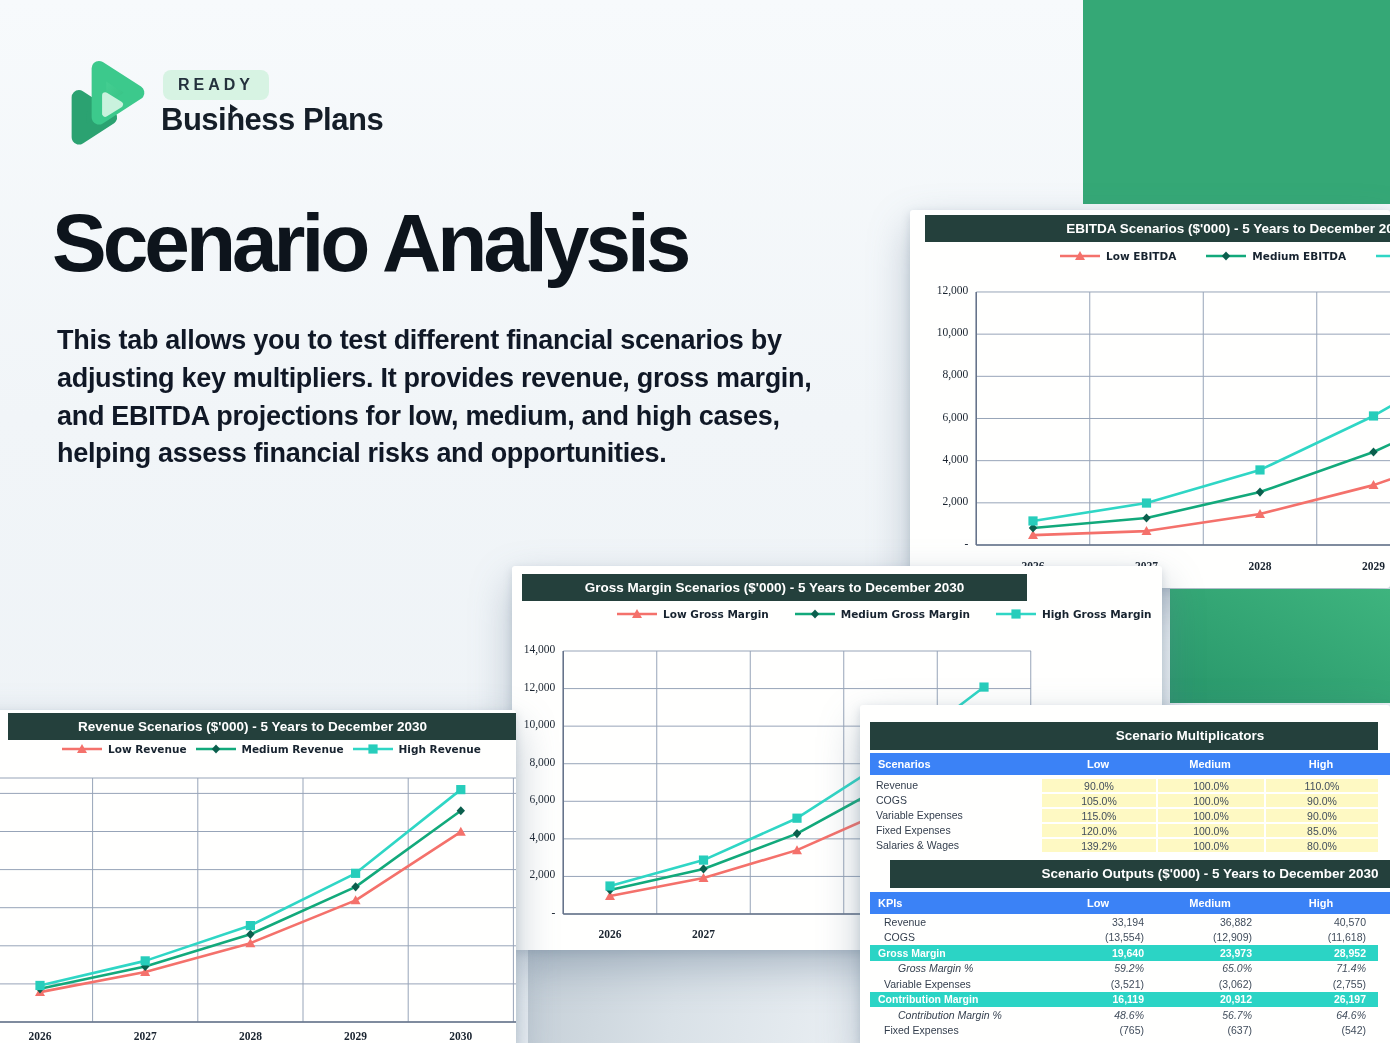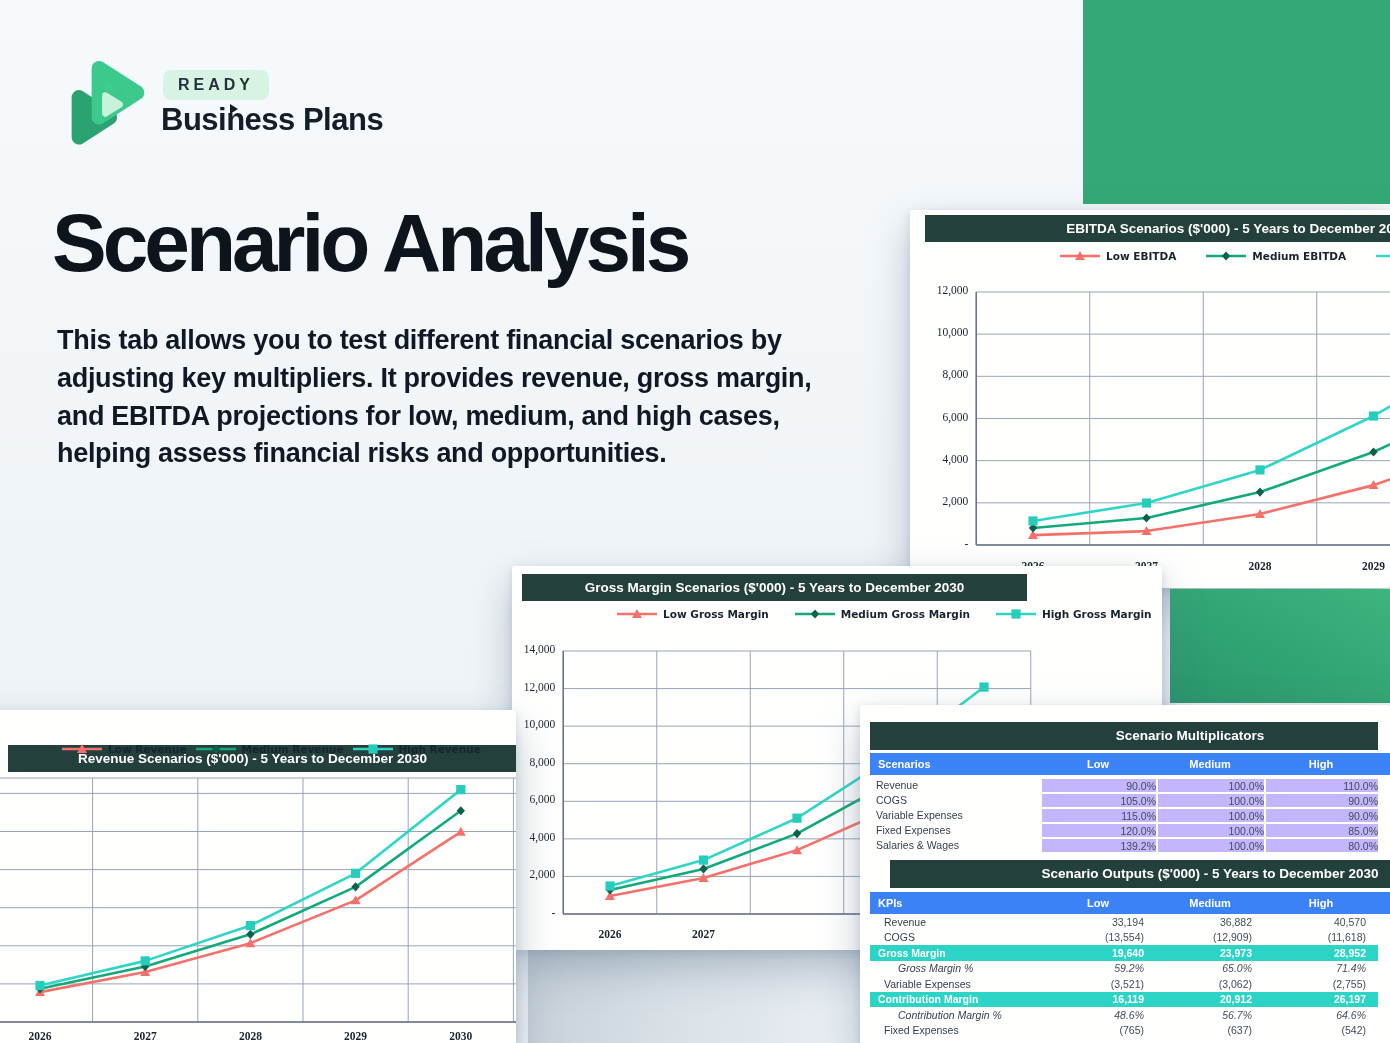--- a/index.html
+++ b/index.html
@@ -30,21 +30,21 @@
   .panel{position:absolute;background:#fffffe;border-radius:3px;overflow:hidden;
     box-shadow:0 18px 40px rgba(96,118,142,.40),0 3px 8px rgba(110,130,150,.25);}
   #ebitda-panel{left:910px;top:210px;width:480px;height:378px;}
   #gross-panel{left:512px;top:566px;width:650px;height:384px;}
   #revenue-panel{left:-62px;top:710px;width:578px;height:340px;}
   #tables-panel{left:860px;top:705px;width:530px;height:345px;}
   .cbar{position:absolute;height:27px;background:#24403c;color:#fff;
     font-weight:bold;font-size:13.5px;line-height:27px;text-align:center;white-space:nowrap;overflow:hidden;}
   #ebitda-bar{left:15px;top:5px;width:465px;padding-left:80px;}
   #gross-bar{left:10px;top:8px;width:505px;}
-  #revenue-bar{left:70px;top:3px;width:489px;padding-right:48px;margin-top:32px;}
+  #revenue-bar{left:70px;top:3px;width:489px;padding-right:48px;}
   .legend{position:absolute;display:flex;gap:26px;align-items:center;white-space:nowrap;}
   #ebitda-legend{left:150px;top:40px;gap:30px;}
   #gross-legend{left:105px;top:42px;align-items:center;}
   #revenue-legend{left:124px;top:33px;gap:9px;}
   .litem{display:flex;align-items:center;gap:6px;font-weight:bold;font-size:10.5px;
     color:#17232f;font-family:"DejaVu Sans",sans-serif;}
   .plot{position:absolute;left:0;top:0;}
   .ytick{position:absolute;text-align:right;font-family:"Liberation Serif",serif;
     font-weight:normal;font-size:11.5px;color:#1a2430;}
   .xtick{position:absolute;text-align:center;font-family:"Liberation Serif",serif;
@@ -64,21 +64,21 @@
   .ghead span{text-align:center;}
   .ghead span:first-child{text-align:left;}
   .rows{position:absolute;left:10px;width:508px;}
   #mult-rows{top:72px;}
   #out-rows{top:209px;}
   .trow,.orow{display:grid;grid-template-columns:170px 116px 108px 114px;align-items:center;
     font-size:10.5px;color:#414d5c;}
   .trow{height:15px;}
   .orow{height:15.5px;}
   .rlabel{padding-left:6px;color:#333e4d;}
-  .mcell{background:#c4b5fd;text-align:right;height:14px;line-height:14px;
+  .mcell{background:#fef9c3;text-align:center;height:14px;line-height:14px;
     border-left:2px solid #fff;border-top:1px solid #fff;box-sizing:border-box;}
   .ocell{text-align:right;padding-right:12px;}
   .orow .rlabel{padding-left:14px;}
   .orow.pct{font-style:italic;}
   .orow.pct .rlabel{padding-left:28px;}
   .orow.highlight{background:#2bd4c5;color:#fff;font-weight:bold;}
   .orow.highlight .rlabel{padding-left:8px;color:#fff;}
 </style>
 </head>
 <body>

